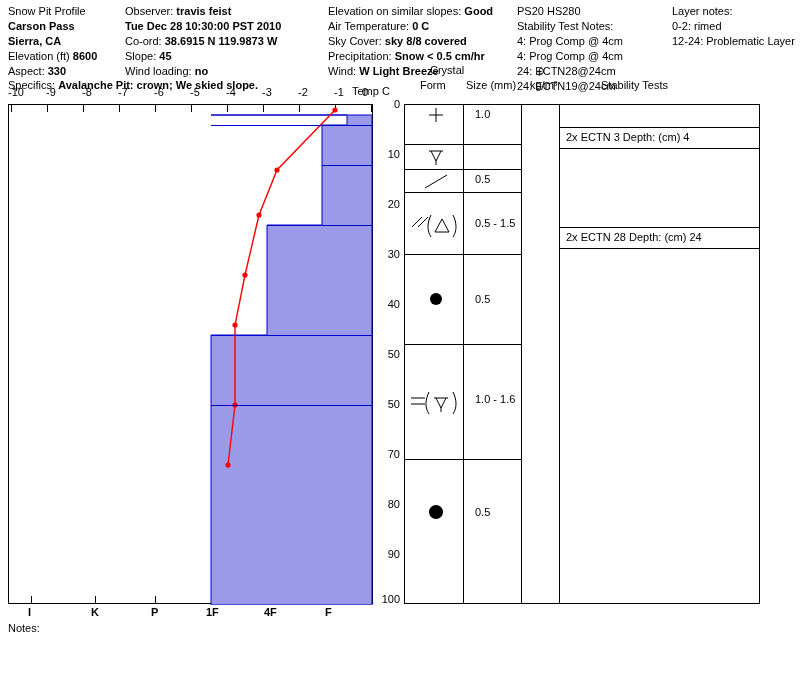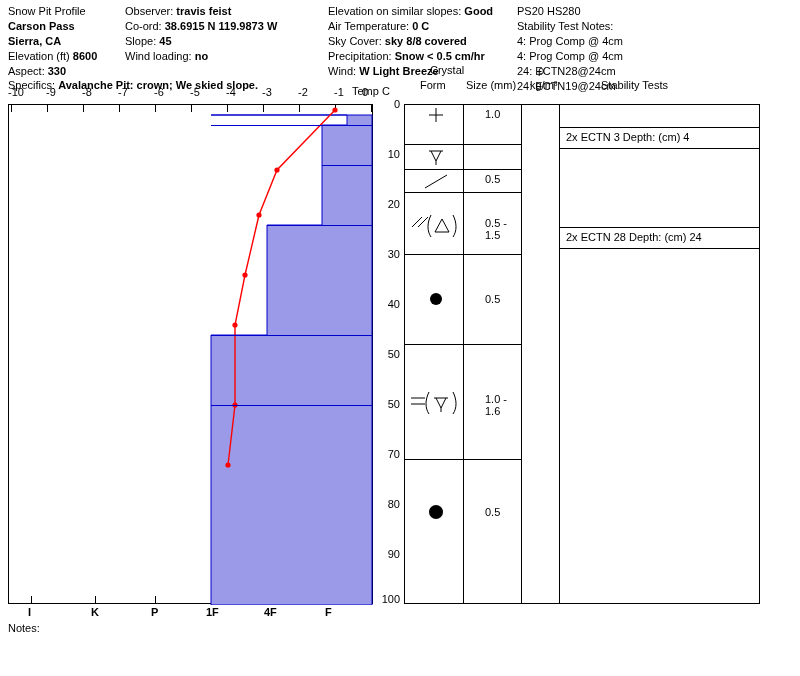--- a/index.html
+++ b/index.html
@@ -34,21 +34,21 @@
 
   .hardness{position:absolute;left:8px;top:606px;width:365px;height:14px;}
   .hardness span{position:absolute;top:0;font-size:11px;font-weight:bold;}
 
   .notes{position:absolute;left:8px;top:622px;font-size:11px;text-align:center;}
 
   
   .ctable{position:absolute;left:404px;top:104px;width:118px;height:500px;border:1px solid #000;box-sizing:border-box;}
   .csplit{position:absolute;top:0;left:58px;width:1px;height:100%;background:#000;}
   .crow{position:absolute;left:0;width:100%;border-bottom:1px solid #000;box-sizing:border-box;}
-  .csize{position:absolute;left:80px;top:3px;font-size:11px;}
+  .csize{position:absolute;left:70px;top:3px;font-size:11px;}
   .cform{position:absolute;left:4px;top:2px;width:52px;}
 
   
   .chead{position:absolute;font-size:11px;text-align:center;}
 
   
   .dcol{position:absolute;left:522px;top:104px;width:38px;height:500px;border:1px solid #000;border-left:none;box-sizing:border-box;}
 
   
   .scol{position:absolute;left:560px;top:104px;width:200px;height:500px;border:1px solid #000;border-left:none;box-sizing:border-box;}
@@ -64,20 +64,21 @@
   <div class="col c1">
     <div class="row"><span class="lbl">Snow Pit Profile</span> <span class="val"></span></div>
     <div class="row"><span class="lbl" style="font-weight:bold">Carson Pass</span> <span class="val"></span></div>
     <div class="row"><span class="lbl" style="font-weight:bold">Sierra, CA</span> <span class="val"></span></div>
     <div class="row"><span class="lbl">Elevation (ft)</span> <span class="val">8600</span></div>
     <div class="row"><span class="lbl">Aspect:</span> <span class="val">330</span></div>
   </div>
 
   <div class="col c2">
     <div class="row"><span class="lbl">Observer:</span> <span class="val">travis feist</span></div>
+    <div class="row"><span class="lbl" style="font-weight:bold">Tue Dec 28 10:30:00 PST 2010</span> <span class="val"></span></div>
     <div class="row"><span class="lbl">Co-ord:</span> <span class="val">38.6915 N 119.9873 W</span></div>
     <div class="row"><span class="lbl">Slope:</span> <span class="val">45</span></div>
     <div class="row"><span class="lbl">Wind loading:</span> <span class="val">no</span></div>
   </div>
 
   <div class="col c3">
     <div class="row"><span class="lbl">Elevation on similar slopes:</span> <span class="val">Good</span></div>
     <div class="row"><span class="lbl">Air Temperature:</span> <span class="val">0 C</span></div>
     <div class="row"><span class="lbl">Sky Cover:</span> <span class="val">sky 8/8 covered</span></div>
     <div class="row"><span class="lbl">Precipitation:</span> <span class="val">Snow &lt; 0.5 cm/hr</span></div>
@@ -86,20 +87,25 @@
 
   <div class="col c4">
     <div class="row"><span class="lbl">PS20 HS280</span></div>
     <div class="row"><span class="lbl">Stability Test Notes:</span></div>
     <div class="row"><span class="lbl">4: Prog Comp @ 4cm</span></div>
     <div class="row"><span class="lbl">4: Prog Comp @ 4cm</span></div>
     <div class="row"><span class="lbl">24: ECTN28@24cm</span></div>
     <div class="row"><span class="lbl">24: ECTN19@24cm</span></div>
   </div>
 
+  <div class="col c5">
+    <div class="row"><span class="lbl">Layer notes:</span></div>
+    <div class="row"><span class="lbl">0-2: rimed</span></div>
+    <div class="row"><span class="lbl">12-24: Problematic Layer</span></div>
+  </div>
 
   <div class="specrow">
     <span class="lbl">Specifics:</span>
     <span class="val">Avalanche Pit: crown; We skied slope.</span>
   </div>
 </div>
 
 <div class="tempaxis">
   <span style="left:0px">-10</span>
   <span style="left:38px">-9</span>

